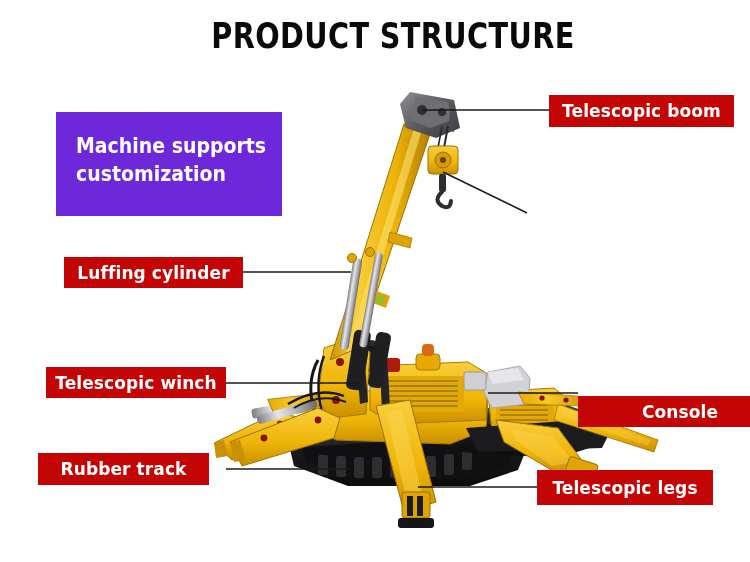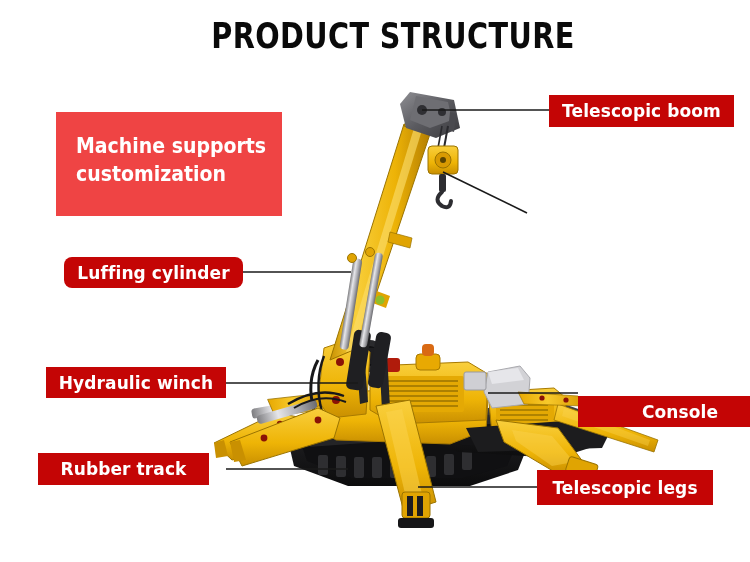--- a/index.html
+++ b/index.html
@@ -50,21 +50,21 @@
   }
   .label-box.callout { font-family: "DejaVu Sans", sans-serif; font-weight: bold; }
 
   
   #promo-box {
     position: absolute;
     left: 38px;
     top: 112px;
     width: 226px;
     height: 104px;
-    background: #ef4444;
+    background: #6d28d9;
     color: #ffffff;
     box-sizing: border-box;
     padding: 20px 0 0 20px;
   }
   #promo-box .promo-line {
     font-family: "DejaVu Sans", sans-serif;
     font-weight: bold;
     font-size: 22px;
     line-height: 28px;
     transform: scaleX(0.86);
@@ -310,23 +310,23 @@
   </svg>
 
   <div id="promo-box">
     <div class="promo-line">Machine supports</div>
     <div class="promo-line">customization</div>
   </div>
 
   <div class="label-box callout" style="left:531px; top:95px;  width:185px; height:32px;">Telescopic boom</div>
 
 
-  <div class="label-box callout" style="left:46px;  top:257px; width:179px; height:31px;border-radius:8px;">Luffing cylinder</div>
-
-  <div class="label-box callout" style="left:28px;  top:367px; width:180px; height:31px;">Hydraulic winch</div>
+  <div class="label-box callout" style="left:46px;  top:257px; width:179px; height:31px;">Luffing cylinder</div>
+
+  <div class="label-box callout" style="left:28px;  top:367px; width:180px; height:31px;">Telescopic winch</div>
 
   <div class="label-box callout" style="left:20px;  top:453px; width:171px; height:32px;">Rubber track</div>
 
   <div class="label-box callout" style="left:560px; top:396px; width:204px; height:31px;">Console</div>
 
   <div class="label-box callout" style="left:519px; top:470px; width:176px; height:35px;">Telescopic legs</div>
 
 </div>
 
 </body></html>

